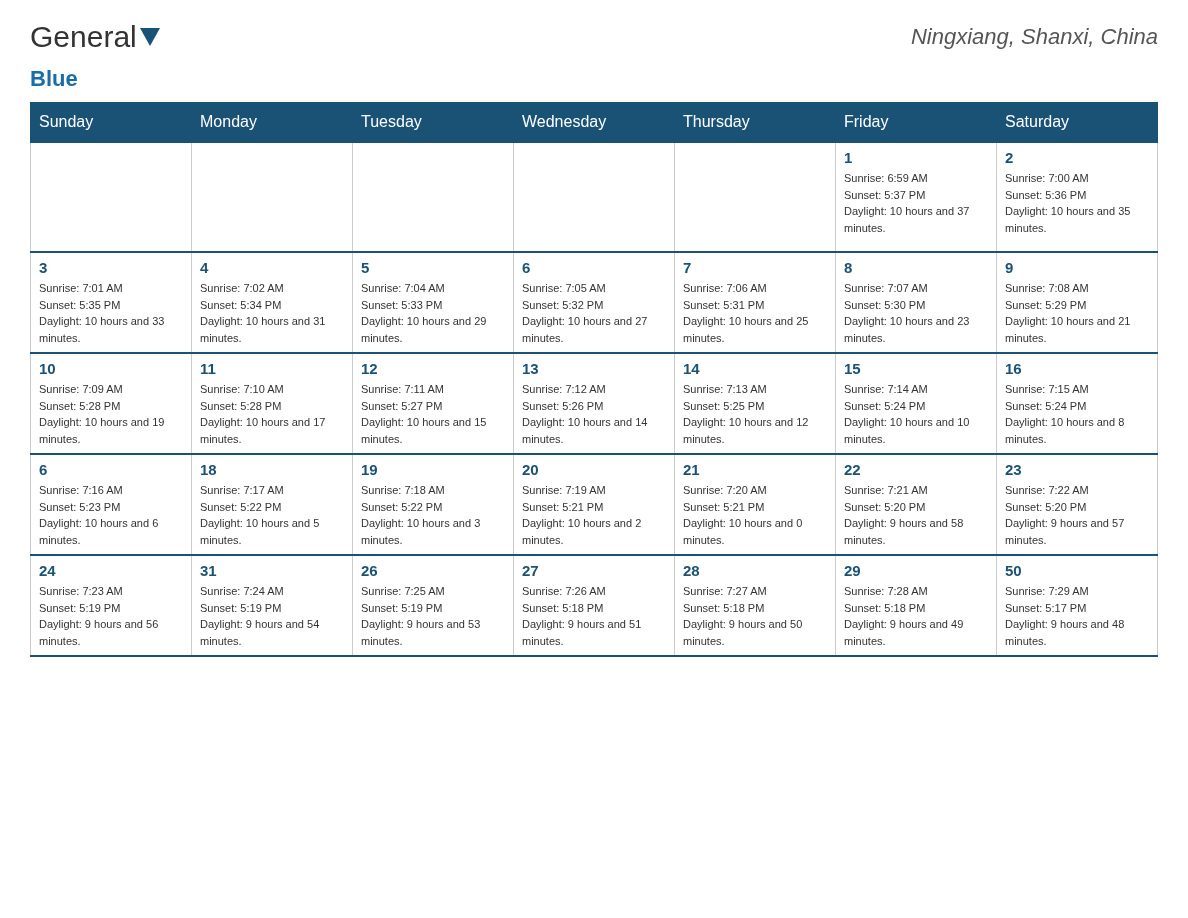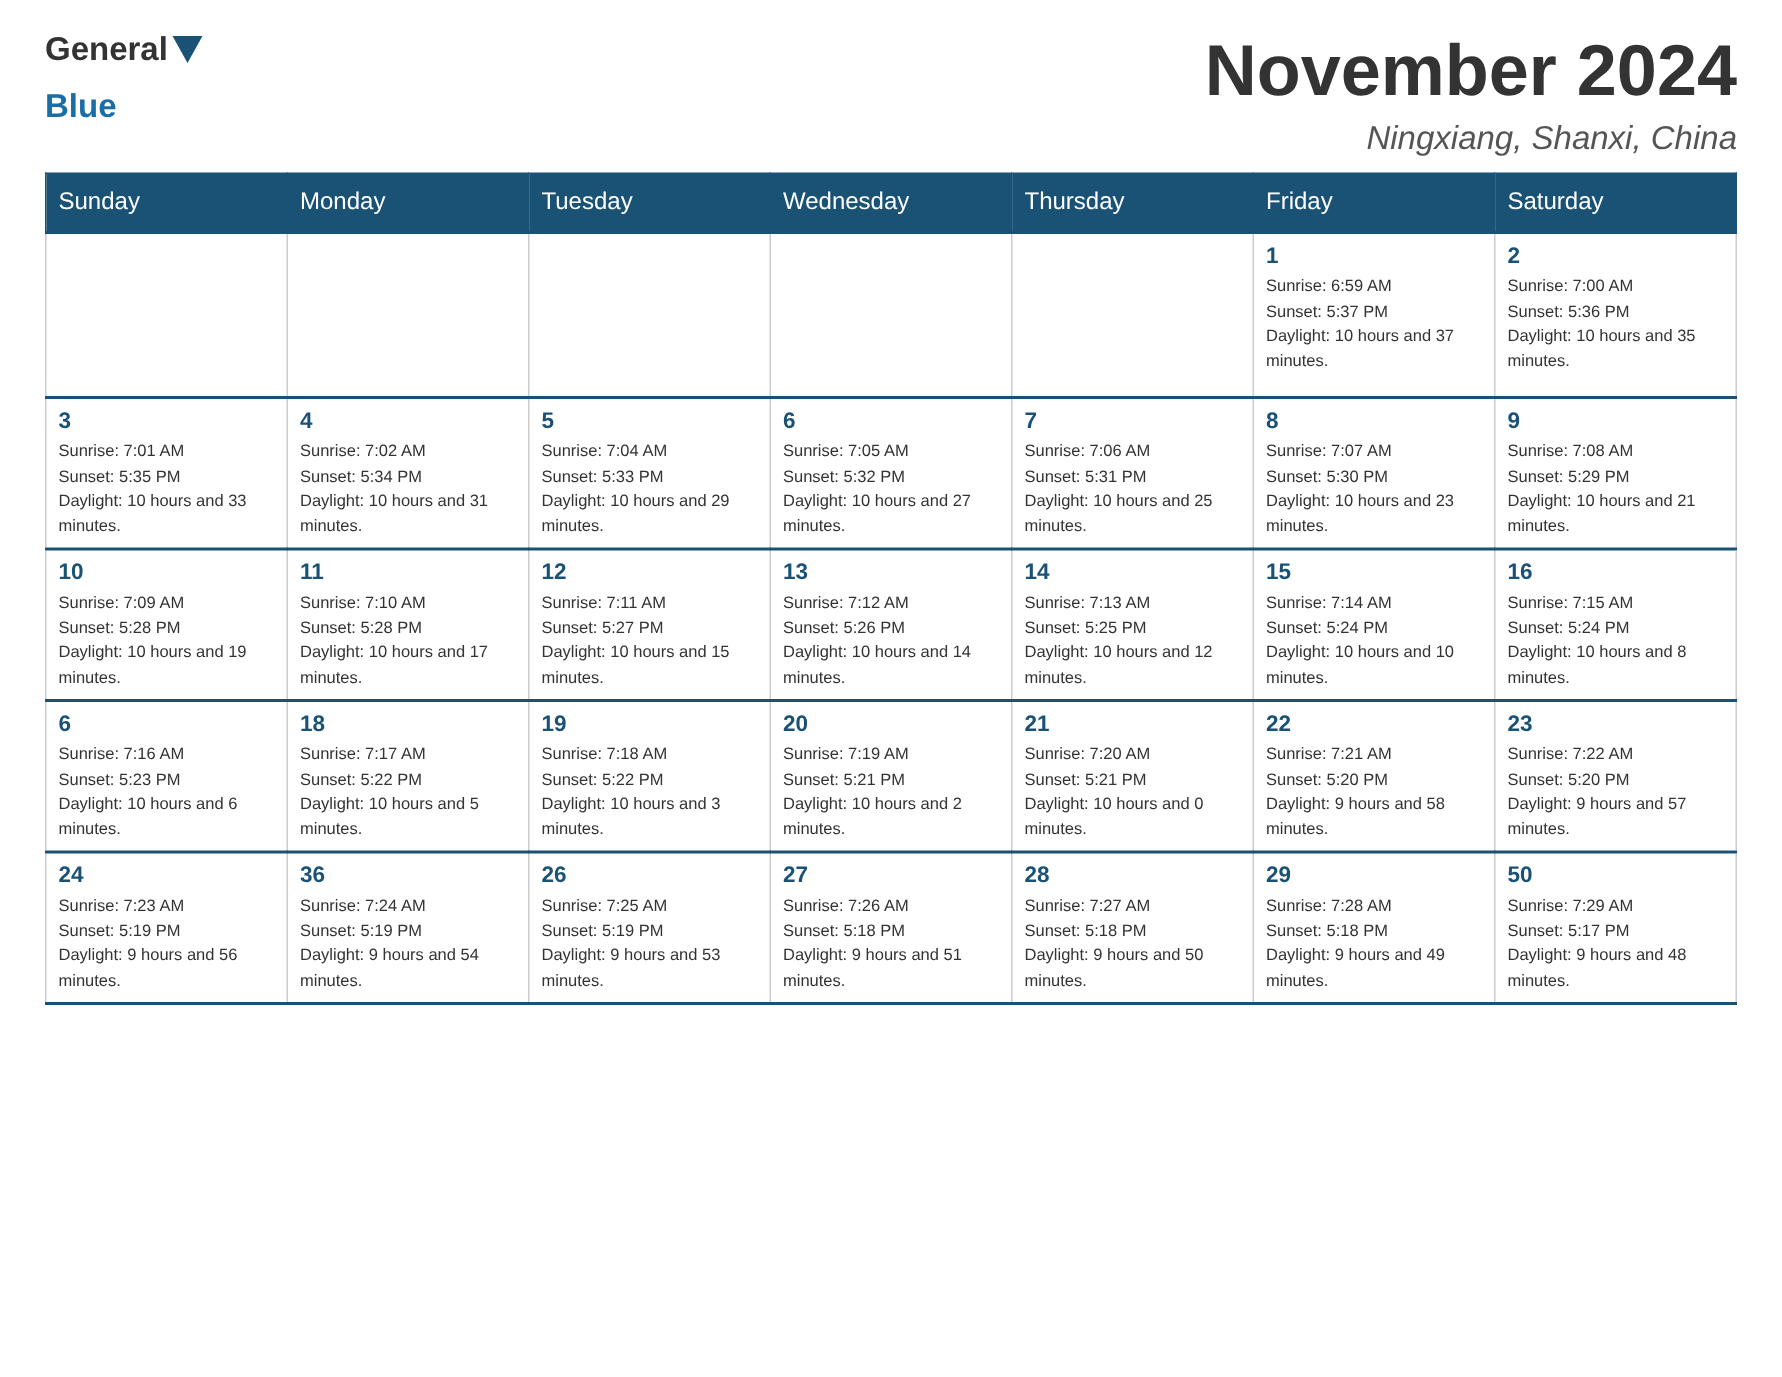--- a/index.html
+++ b/index.html
@@ -17,22 +17,22 @@
       margin-bottom: 10px;
     }
     .logo {
       display: flex;
       flex-direction: column;
       align-items: flex-start;
     }
     .logo-text {
       display: flex;
       align-items: center;
-      font-size: 22px;
-      font-weight: bold;
+      font-size: 30px;
+      font-weight: normal;
       color: #333;
     }
     .logo-general { color: #333; }
     .logo-triangle {
       width: 0; height: 0;
       border-left: 10px solid transparent;
       border-right: 10px solid transparent;
       border-top: 18px solid #1a5276;
       margin: 0 3px;
       display: inline-block;
@@ -103,21 +103,20 @@
 
 <div class="header">
   <div class="logo">
     <div class="logo-text">
       <span class="logo-general">General</span>
       <span class="logo-triangle"></span>
     </div>
     <span class="logo-blue">Blue</span>
   </div>
   <div class="title-block">
-    <div class="month-year">November 2024</div>
     <div class="location">Ningxiang, Shanxi, China</div>
   </div>
 </div>
 
 <table class="calendar">
   <thead>
     <tr>
     <th>Sunday</th>
         <th>Monday</th>
         <th>Tuesday</th>
@@ -232,21 +231,21 @@
           <span class="day-number">23</span>
           <div class="day-info">Sunrise: 7:22 AM<br>Sunset: 5:20 PM<br>Daylight: 9 hours and 57 minutes.</div>
         </td>
       </tr>
       <tr>
         <td>
           <span class="day-number">24</span>
           <div class="day-info">Sunrise: 7:23 AM<br>Sunset: 5:19 PM<br>Daylight: 9 hours and 56 minutes.</div>
         </td>
         <td>
-          <span class="day-number">36</span>
+          <span class="day-number">31</span>
           <div class="day-info">Sunrise: 7:24 AM<br>Sunset: 5:19 PM<br>Daylight: 9 hours and 54 minutes.</div>
         </td>
         <td>
           <span class="day-number">26</span>
           <div class="day-info">Sunrise: 7:25 AM<br>Sunset: 5:19 PM<br>Daylight: 9 hours and 53 minutes.</div>
         </td>
         <td>
           <span class="day-number">27</span>
           <div class="day-info">Sunrise: 7:26 AM<br>Sunset: 5:18 PM<br>Daylight: 9 hours and 51 minutes.</div>
         </td>

